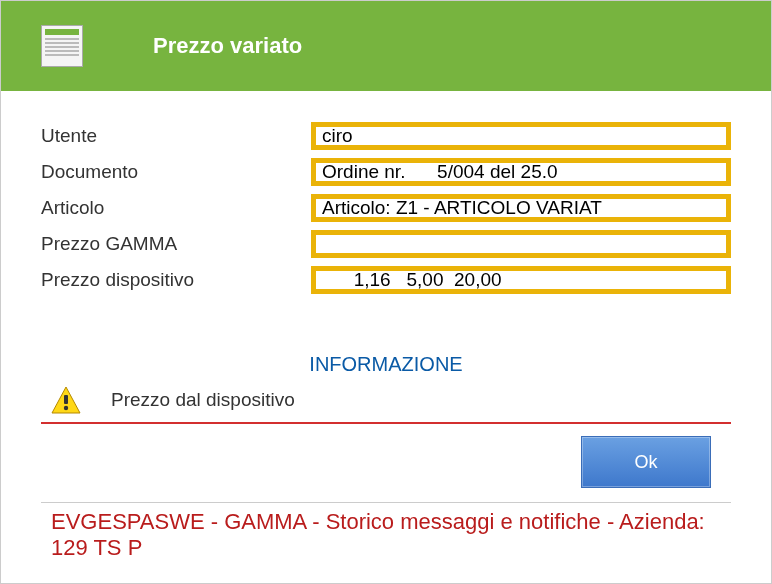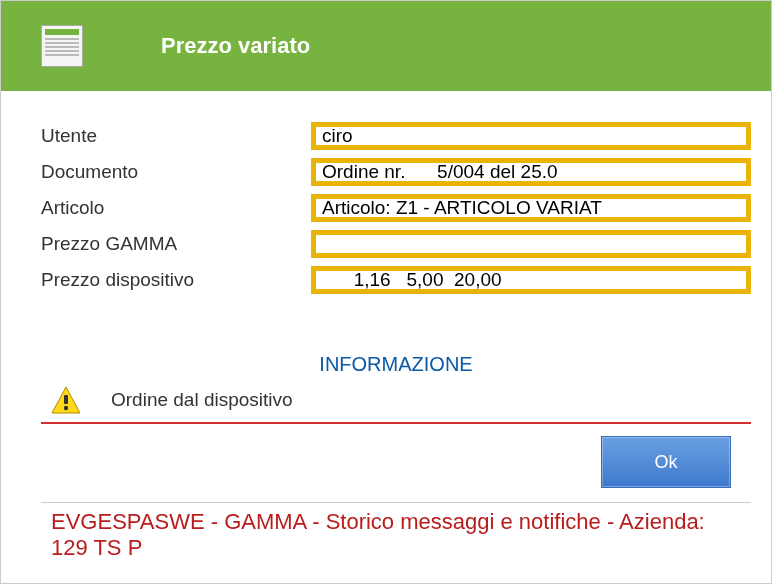--- a/index.html
+++ b/index.html
@@ -46,25 +46,24 @@
     }
     .titlebar-icon .line {
       height: 2px;
       background: #bbb;
       margin-bottom: 2px;
     }
     .titlebar-text {
       color: #fff;
       font-size: 22px;
       font-weight: bold;
-      margin-left: 8px;
     }
     .content {
       flex: 1;
-      padding: 30px 20px 10px 40px;
+      padding: 30px 40px 10px 40px;
       display: flex;
       flex-direction: column;
     }
     .form-row {
       display: flex;
       align-items: center;
       margin-bottom: 6px;
       height: 30px;
     }
     .form-label {
@@ -189,21 +188,21 @@
     </div>
 
     <div class="info-row">
       <span class="warn-icon">
         <svg width="30" height="28" viewBox="0 0 30 28">
           <polygon points="15,1 29,27 1,27" fill="#ffd817" stroke="#b58900" stroke-width="1"></polygon>
           <rect x="13" y="9" width="4" height="9" rx="1" fill="#333"></rect>
           <circle cx="15" cy="22" r="2.2" fill="#333"></circle>
         </svg>
       </span>
-      <span class="info-text">Ordine dal dispositivo</span>
+      <span class="info-text">Prezzo dal dispositivo</span>
     </div>
 
     <div class="divider"></div>
 
     <div class="button-row">
       <button class="ok-button">Ok</button>
     </div>
 
     <div class="statusbar">
       <span>EVGESPASWE - GAMMA - Storico messaggi e notifiche - Azienda:  129 TS P</span>

